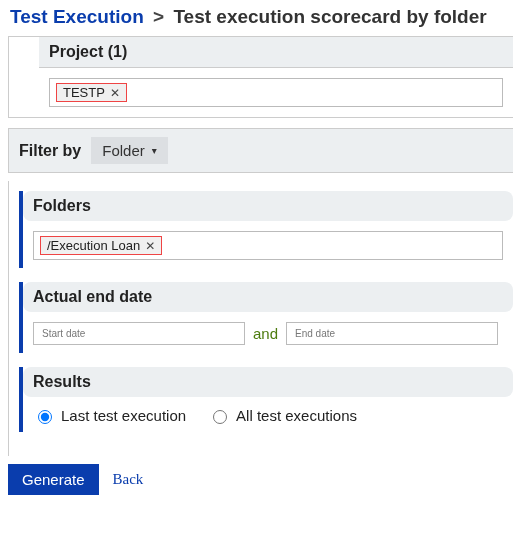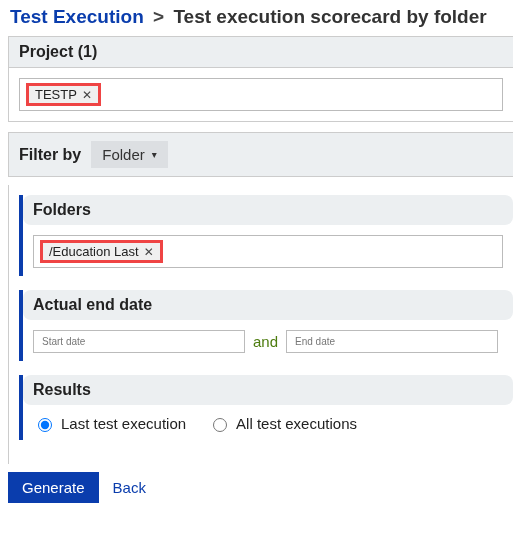--- a/index.html
+++ b/index.html
@@ -26,20 +26,21 @@
     margin: 0 4px;
   }
   .breadcrumb .current {
     color: #333;
   }
   .panel {
     border: 1px solid #ccc;
     border-right: none;
     margin: 2px 0 10px 8px;
     background: #fff;
+    padding-left: 30px;
   }
   .panel-header {
     background: #eceff1;
     font-weight: 600;
     padding: 6px 10px;
     font-size: 16px;
     border-bottom: 1px solid #ccc;
   }
   .panel-body {
     padding: 10px 10px;
@@ -48,21 +49,21 @@
     border: 1px solid #bbb;
     padding: 4px 6px;
     min-height: 28px;
     display: flex;
     gap: 6px;
     align-items: center;
     background: #fff;
   }
   .tag {
     background: #f0f0f0;
-    border: 3px solid #ef4444;
+    border: 1px solid #ef4444;
     padding: 1px 6px;
     font-size: 13px;
     display: inline-flex;
     align-items: center;
     gap: 5px;
   }
   .tag .x {
     font-size: 12px;
     cursor: pointer;
     color: #444;
@@ -154,20 +155,21 @@
     color: #fff;
     border: none;
     padding: 7px 14px;
     font-size: 15px;
     cursor: pointer;
   }
   .link-back {
     color: #0a3dad;
     cursor: pointer;
     font-size: 15px;
+    font-family: Liberation Serif, serif;
   }
   input[type=radio]{
     width: 14px; height: 14px;
   }
 </style>
 </head>
 <body>
 
 <div class="breadcrumb">
   <span class="link">Test Execution</span>
@@ -195,21 +197,21 @@
   </span>
 </div>
 
 <div class="subpanel-wrap">
 
   <div class="subpanel">
     <div class="subpanel-header">Folders</div>
     <div class="subpanel-body">
       <div class="tag-input">
         <span class="tag">
-          <span>/Education Last</span>
+          <span>/Execution Loan</span>
           <span class="x">✕</span>
         </span>
       </div>
     </div>
   </div>
 
   <div class="subpanel">
     <div class="subpanel-header">Actual end date</div>
     <div class="subpanel-body">
       <div class="date-row">

